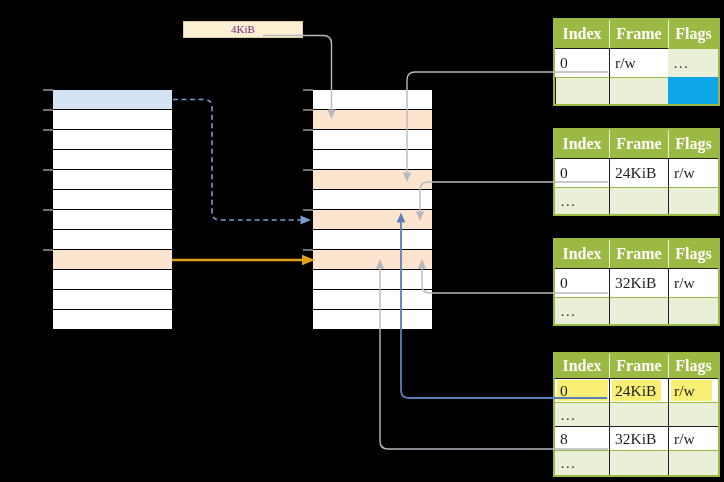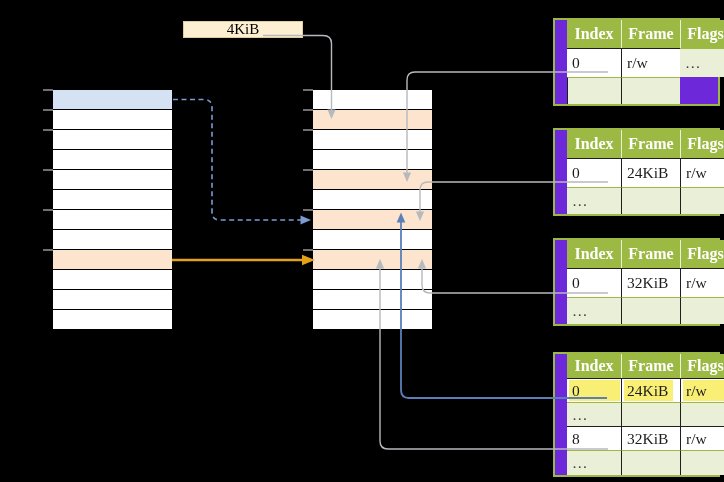--- a/index.html
+++ b/index.html
@@ -2,37 +2,37 @@
 <html style="--bg: #000000; --row-white: #ffffff; --row-blue: #d5e2f4; --row-orange: #fce4cf; --tick-gray: #707070; --arrow-gray: #b6b9be; --arrow-blue: #5b7fb9; --arrow-blue-dashed: #7c9ad0; --arrow-gold: #e2a119; --box-yellow-bg: #fdefd2; --box-yellow-border: #ddcda0; --table-green: #9cb944; --table-row-alt: #eaf0d8; --highlight-yellow: #f9ef75; --header-text: #ffffff; --cell-text: #1c1c1c;"><head>
 <meta charset="utf-8">
 <style>
   html,body{margin:0;padding:0;}
   body{background:#000;font-family:"Liberation Serif","DejaVu Serif",serif;}
   .canvas{position:relative;width:724px;height:482px;background:var(--bg,#000);overflow:hidden;}
 
   
   .size-label{position:absolute;left:183px;top:21px;width:120px;height:17px;
     background:var(--box-yellow-bg,#fdefd2);border:1px solid var(--box-yellow-border,#ddcda0);
-    box-sizing:border-box;text-align:center;line-height:15px;font-size:15px;color:#000000;}
+    box-sizing:border-box;text-align:center;line-height:15px;font-size:11px;color:#701a75;}
 
   
   .memcol{position:absolute;top:90px;width:119px;height:240px;}
   #vcol{left:53px;} #pcol{left:313px;}
   .memrow{position:absolute;left:0;width:119px;height:20px;box-sizing:border-box;
     border-bottom:1.5px solid #000;}
   .memrow.white{background:var(--row-white,#fff);}
   .memrow.blue{background:var(--row-blue,#d5e2f4);}
   .memrow.orange{background:var(--row-orange,#fce4cf);}
 
   .tick{position:absolute;width:10px;height:1.5px;background:var(--tick-gray,#707070);}
 
   
   .pagetable{position:absolute;left:553px;width:167px;box-sizing:border-box;
     border:2px solid var(--table-green,#9cb944);display:grid;
-    grid-template-columns:54px 59px 50px;background:#6d28d9;padding-left:12px;}
+    grid-template-columns:54px 59px 50px;background:#0ea5e9;}
   #t1{top:18px;} #t2{top:128px;} #t3{top:238px;} #t4{top:352px;}
   #t1,#t2,#t3{grid-template-rows:28px 29px 27px;}
   #t4{grid-template-rows:24px 24px 24px 24px 25px;}
   .hcell{display:flex;align-items:center;justify-content:center;
     background:var(--table-green,#9cb944);color:var(--header-text,#fff);
     font-weight:bold;font-size:16px;}
   .hcell + .hcell{border-left:1.5px solid rgba(255,255,255,.78);}
   .cell{display:flex;align-items:center;padding-left:5px;background:#fff;
     border-top:1px solid #1f1f1f;font-size:15.5px;color:var(--cell-text,#1c1c1c);
     overflow:hidden;white-space:nowrap;}

